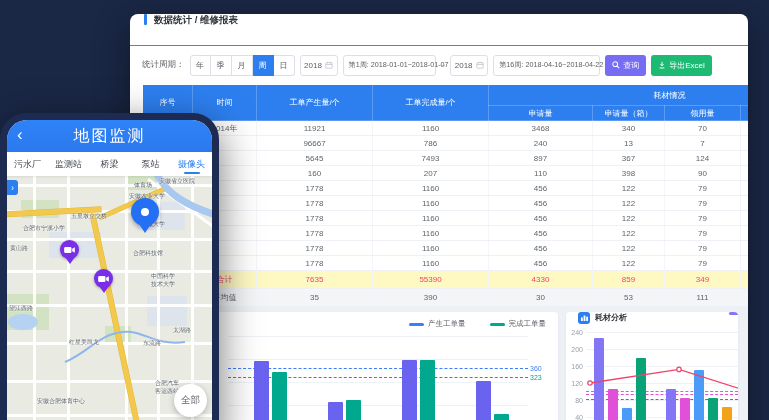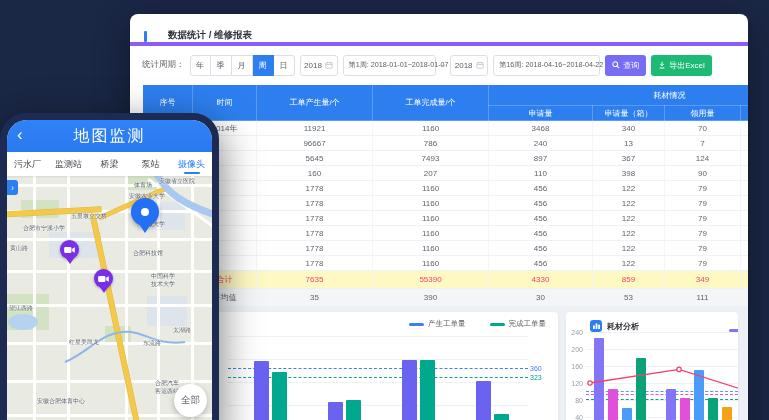--- a/index.html
+++ b/index.html
@@ -3,21 +3,21 @@
 <meta charset="utf-8">
 <style>
   * { margin:0; padding:0; box-sizing:border-box; }
   html,body { width:769px; height:420px; }
   body { font-family:"Liberation Sans","DejaVu Sans",sans-serif; background:#1a2745; }
   .stage { position:relative; width:769px; height:420px; overflow:hidden; background:#1a2745; }
 
   
   .dashboard { position:absolute; left:130px; top:14px; width:618px; height:520px;
     background:#fff; border-radius:8px; box-shadow:0 10px 35px rgba(0,0,0,.4); overflow:hidden; }
-  .crumb { height:32px; display:flex; align-items:flex-end; padding:0 14px; border-bottom:4px solid #8b5cf6;gap:14px; }
+  .crumb { height:32px; display:flex; align-items:flex-start; padding:0 14px; border-bottom:1px solid #8b5cf6; }
   .crumb-accent { width:3px; height:11px; background:#2d7ff0; border-radius:1px; margin-right:7px; }
   .crumb span.txt { font-size:9.5px; color:#2f3338; font-weight:bold; }
 
   .filters { height:38px; display:flex; align-items:center; padding:0 12px; gap:5px; }
   .f-label { font-size:8.5px; color:#5c6066; white-space:nowrap; }
   .segmented { display:flex; }
   .segmented .seg { width:21px; height:21px; font-size:8px; color:#5c6066; background:#fff;
     border:1px solid #dcdfe6; border-left:none; display:flex; align-items:center; justify-content:center; cursor:pointer; }
   .segmented .seg:first-child { border-left:1px solid #dcdfe6; border-radius:3px 0 0 3px; }
   .segmented .seg:last-child { border-radius:0 3px 3px 0; }
@@ -46,21 +46,21 @@
   .chart-card.left  { left:84px; top:6px; width:344px; height:210px; }
   .chart-card.right { left:436px; top:6px; width:172px; height:210px; }
   .legend { position:absolute; top:7px; right:12px; display:flex; gap:24px; }
   .legend .li { display:flex; align-items:center; gap:4px; font-size:7.5px; color:#5c6066; cursor:pointer; }
   .legend .mark { width:15px; height:3px; border-radius:2px; }
   .lplot { position:absolute; left:14px; right:30px; top:24px; height:160px; }
   .gridline { position:absolute; left:0; right:0; height:1px; background:#eef1f5; }
   .refline { position:absolute; left:0; right:0; height:0; border-top:1px dashed; }
   .refline .rlabel { position:absolute; right:-26px; top:-4px; width:24px; font-size:7px; }
   .bar { position:absolute; border-radius:1px 1px 0 0; }
-  .r-head { position:absolute; left:16px; top:0; right:0; height:20px; display:flex; align-items:flex-end; padding:0 0 0 8px; gap:5px; }
+  .r-head { position:absolute; left:4px; top:0; right:0; height:20px; display:flex; align-items:flex-start; padding:0 0 0 8px; gap:5px; }
   .r-title { font-size:8px; font-weight:bold; color:#303238; }
   .r-legend-mark { margin-left:auto; margin-right:-7px; width:16px; height:3px; border-radius:2px; background:#8276f7; }
   .ytick { position:absolute; left:0; width:17px; text-align:right; font-size:7px; color:#98a0ab; }
 
   
   .phone { position:absolute; left:0; top:113px; width:219px; height:330px; background:#1d2a52;
     border-radius:26px 26px 0 0; padding:7px 7px 0 7px; box-shadow:0 12px 40px rgba(0,0,0,.55); }
   .phone-screen { width:100%; height:100%; border-radius:20px 20px 0 0; overflow:hidden;
     display:flex; flex-direction:column; background:#e9ebe3; }
   .p-header { height:32px; flex:0 0 32px; background:linear-gradient(180deg,#2f82f7,#2b79ef);

